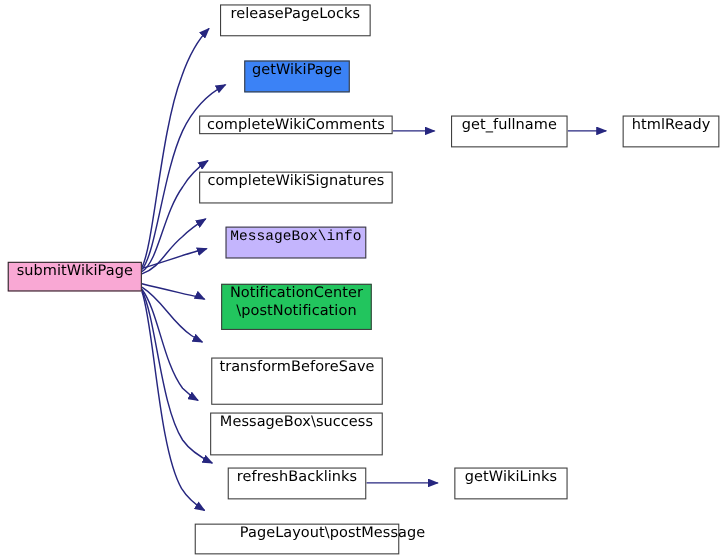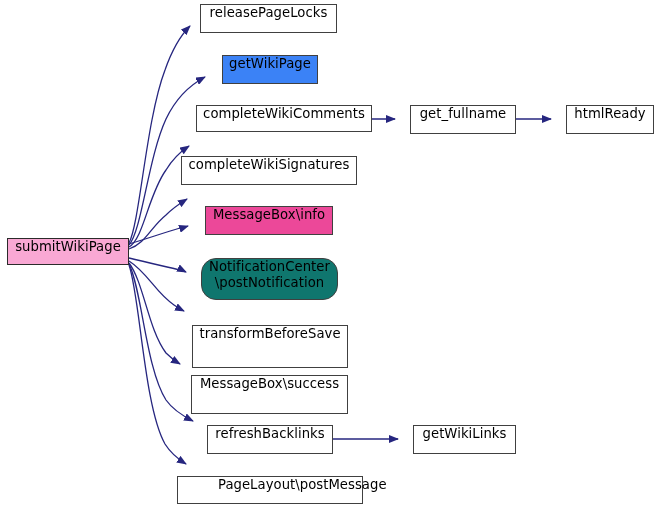--- a/index.html
+++ b/index.html
@@ -75,24 +75,24 @@
         <path d="M357,119 L395,119" fill="none" stroke="#26267f" stroke-width="1.3" marker-end="url(#arrowhead)"></path>
         <path d="M516,119 L551,119" fill="none" stroke="#26267f" stroke-width="1.3" marker-end="url(#arrowhead)"></path>
         <path d="M333,439 L398,439" fill="none" stroke="#26267f" stroke-width="1.3" marker-end="url(#arrowhead)"></path>
       </g>
   </svg>
 
   <div id="nodes-group">
       <div class="node root" style="left: 7px; top: 238px; width: 122px; height: 27px;"><span class="node-label">submitWikiPage</span></div>
       <div class="node" style="left: 200px; top: 4px; width: 137px; height: 29px; background: rgb(255, 255, 255);"><span class="node-label">releasePageLocks</span></div>
       <div class="node" style="left: 222px; top: 55px; width: 96px; height: 29px; background: #3b82f6;"><span class="node-label">getWikiPage</span></div>
-      <div class="node" style="left: 181px; top: 105px; width: 176px; height: 27px; background: rgb(255, 255, 255); margin-left: 15px;"><span class="node-label">completeWikiComments</span></div>
+      <div class="node" style="left: 181px; top: 105px; width: 176px; height: 17px; background: rgb(255, 255, 255);"><span class="node-label">completeWikiComments</span></div>
       <div class="node" style="left: 181px; top: 156px; width: 176px; height: 29px; background: rgb(255, 255, 255);"><span class="node-label">completeWikiSignatures</span></div>
-      <div class="node" style="left: 205px; top: 206px; width: 128px; height: 29px; background: #ec4899;"><span class="node-label">MessageBox\info</span></div>
-      <div class="node" style="left: 201px; top: 258px; width: 137px; height: 42px; background: #0f766e; border-radius: 15px;"><span class="node-label">NotificationCenter
+      <div class="node" style="left: 205px; top: 206px; width: 128px; height: 29px; background: #c4b5fd; font-family: Liberation Mono, monospace;"><span class="node-label">MessageBox\info</span></div>
+      <div class="node" style="left: 201px; top: 258px; width: 137px; height: 42px; background: #22c55e;"><span class="node-label">NotificationCenter
 \postNotification</span></div>
       <div class="node" style="left: 192px; top: 325px; width: 156px; height: 43px; background: rgb(255, 255, 255);"><span class="node-label">transformBeforeSave</span></div>
       <div class="node" style="left: 191px; top: 375px; width: 157px; height: 39px; background: rgb(255, 255, 255);"><span class="node-label">MessageBox\success</span></div>
       <div class="node" style="left: 207px; top: 425px; width: 126px; height: 29px; background: rgb(255, 255, 255);"><span class="node-label">refreshBacklinks</span></div>
       <div class="node" style="left: 177px; top: 476px; width: 186px; height: 28px; background: rgb(255, 255, 255); padding-left: 40px;"><span class="node-label">PageLayout\postMessage</span></div>
       <div class="node" style="left: 410px; top: 105px; width: 106px; height: 29px; background: rgb(255, 255, 255);"><span class="node-label">get_fullname</span></div>
       <div class="node" style="left: 566px; top: 105px; width: 88px; height: 29px; background: rgb(255, 255, 255);"><span class="node-label">htmlReady</span></div>
       <div class="node" style="left: 413px; top: 425px; width: 103px; height: 29px; background: rgb(255, 255, 255);"><span class="node-label">getWikiLinks</span></div>
     </div>
 

